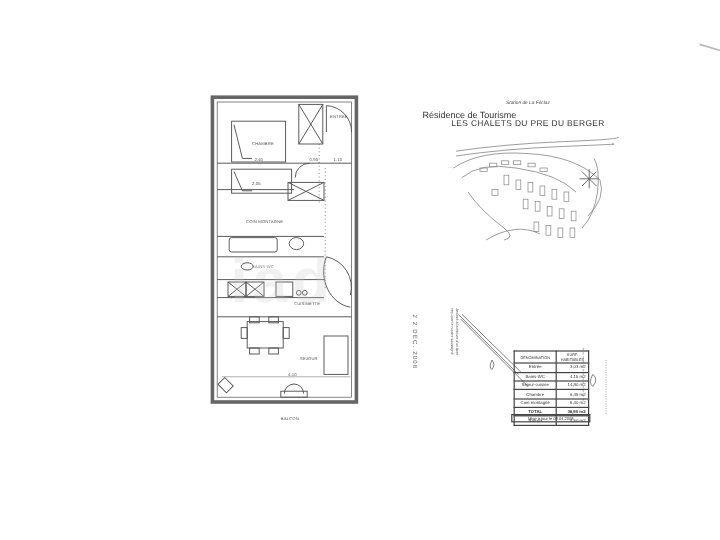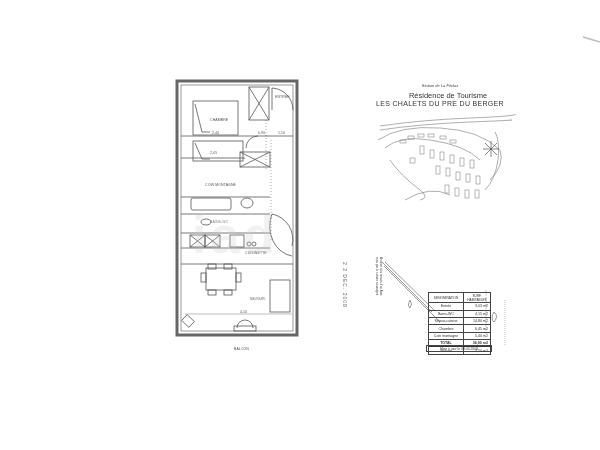--- a/index.html
+++ b/index.html
@@ -1,20 +1,20 @@
 <!DOCTYPE html>
 <html><head>
 <meta charset="utf-8">
 <style>
   html, body { margin:0; padding:0; background:#ffffff; }
   body { width:600px; height:450px; position:relative; overflow:hidden; font-family:"Liberation Sans", sans-serif; color:#333; }
   .plan-svg { position:absolute; left:0; top:0; }
   .lbl { position:absolute; font-size:3.5px; color:#555; letter-spacing:0.1px; white-space:nowrap; }
   .title-small { position:absolute; left:360px; top:83px; width:160px; text-align:center; font-size:4px; font-style:italic; color:#444; }
-  .title-main { position:absolute; left:368px; top:91px; width:160px; text-align:center; font-size:7.5px; color:#333; }
+  .title-main { position:absolute; left:352px; top:91px; width:160px; text-align:left; font-size:7.5px; color:#333; }
   .title-sub { position:absolute; left:360px; top:100px; width:160px; text-align:center; font-size:7px; color:#333; letter-spacing:0.3px; }
   table.areas { position:absolute; left:428px; top:292px; border-collapse:collapse; font-size:3.6px; color:#333; }
   table.areas td, table.areas th { border:0.6px solid #444; padding:0.6px 2px; height:5.2px; font-weight:normal; }
   table.areas th { font-size:3.2px; }
   table.areas td.name { text-align:center; width:30px; }
   table.areas td.val { text-align:right; width:22px; }
   table.areas tr.total td { border-top:1.2px solid #333; border-bottom:1.2px solid #333; font-weight:bold; }
   .update { position:absolute; left:426px; top:345px; width:64px; font-size:3.4px; text-align:center; color:#333; border:0.6px solid #444; padding:0.5px 0; }
   .stamp { position:absolute; left:348px; top:262px; font-size:5px; color:#666; transform-origin:left top; transform:rotate(90deg); letter-spacing:1px; white-space:nowrap; }
   .annot { position:absolute; left:383px; top:257px; font-size:3px; color:#444; transform-origin:left top; transform:rotate(90deg); white-space:nowrap; line-height:4px; }

